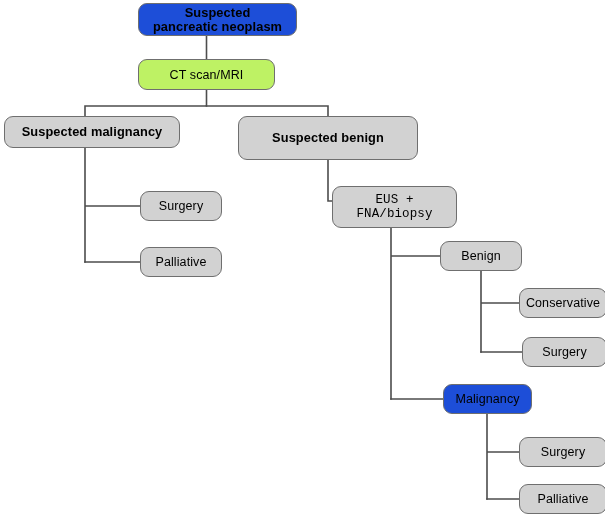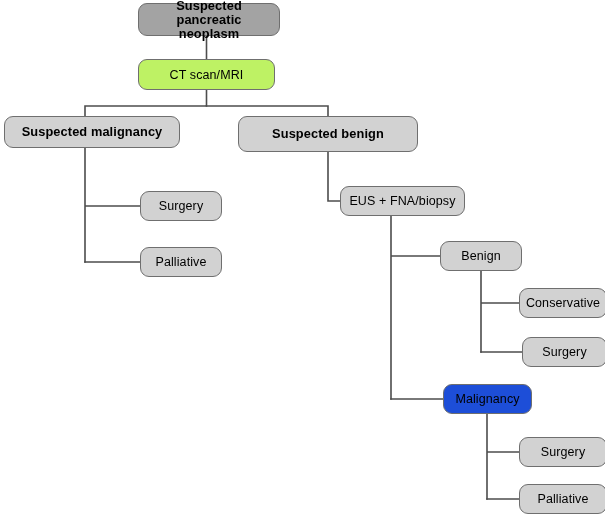--- a/index.html
+++ b/index.html
@@ -66,40 +66,40 @@
         <path d="M 391 216 L 391 399 M 391 256 L 440 256"></path>
         <path d="M 391 399 L 443 399"></path>
         <path d="M 481 271 L 481 352 M 481 303 L 519 303"></path>
         <path d="M 481 352 L 522 352"></path>
         <path d="M 487 414 L 487 499 M 487 452 L 519 452"></path>
         <path d="M 487 499 L 519 499"></path>
       </g>
   </svg>
 
   <div id="node-layer">
-      <div class="node bold" style="left: 138px; top: 3px; width: 142px; height: 33px; background: #a3a3a3; border-color: rgb(111, 111, 111);">
+      <div class="node bold" style="left: 138px; top: 3px; width: 159px; height: 33px; background: #1d4ed8; border-color: rgb(111, 111, 111);">
         <span class="label">Suspected
 pancreatic neoplasm</span>
       </div>
       <div class="node" style="left: 138px; top: 59px; width: 137px; height: 31px; background: #bef264; border-color: rgb(111, 111, 111);">
         <span class="label">CT scan/MRI</span>
       </div>
       <div class="node bold" style="left: 4px; top: 116px; width: 176px; height: 32px; background: rgb(210, 210, 210); border-color: rgb(111, 111, 111);">
         <span class="label">Suspected malignancy</span>
       </div>
-      <div class="node bold" style="left: 238px; top: 116px; width: 180px; height: 36px; background: rgb(210, 210, 210); border-color: rgb(111, 111, 111);">
+      <div class="node bold" style="left: 238px; top: 116px; width: 180px; height: 44px; background: rgb(210, 210, 210); border-color: rgb(111, 111, 111);">
         <span class="label">Suspected benign</span>
       </div>
       <div class="node" style="left: 140px; top: 191px; width: 82px; height: 30px; background: rgb(210, 210, 210); border-color: rgb(111, 111, 111);">
         <span class="label">Surgery</span>
       </div>
       <div class="node" style="left: 140px; top: 247px; width: 82px; height: 30px; background: rgb(210, 210, 210); border-color: rgb(111, 111, 111);">
         <span class="label">Palliative</span>
       </div>
-      <div class="node" style="left: 340px; top: 186px; width: 125px; height: 30px; background: rgb(210, 210, 210); border-color: rgb(111, 111, 111);">
+      <div class="node" style="left: 332px; top: 186px; width: 125px; height: 42px; background: rgb(210, 210, 210); border-color: rgb(111, 111, 111); font-family: Liberation Mono, monospace;">
         <span class="label">EUS + FNA/biopsy</span>
       </div>
       <div class="node" style="left: 440px; top: 241px; width: 82px; height: 30px; background: rgb(210, 210, 210); border-color: rgb(111, 111, 111);">
         <span class="label">Benign</span>
       </div>
       <div class="node" style="left: 519px; top: 288px; width: 88px; height: 30px; background: rgb(210, 210, 210); border-color: rgb(111, 111, 111);">
         <span class="label">Conservative</span>
       </div>
       <div class="node" style="left: 522px; top: 337px; width: 85px; height: 30px; background: rgb(210, 210, 210); border-color: rgb(111, 111, 111);">
         <span class="label">Surgery</span>

